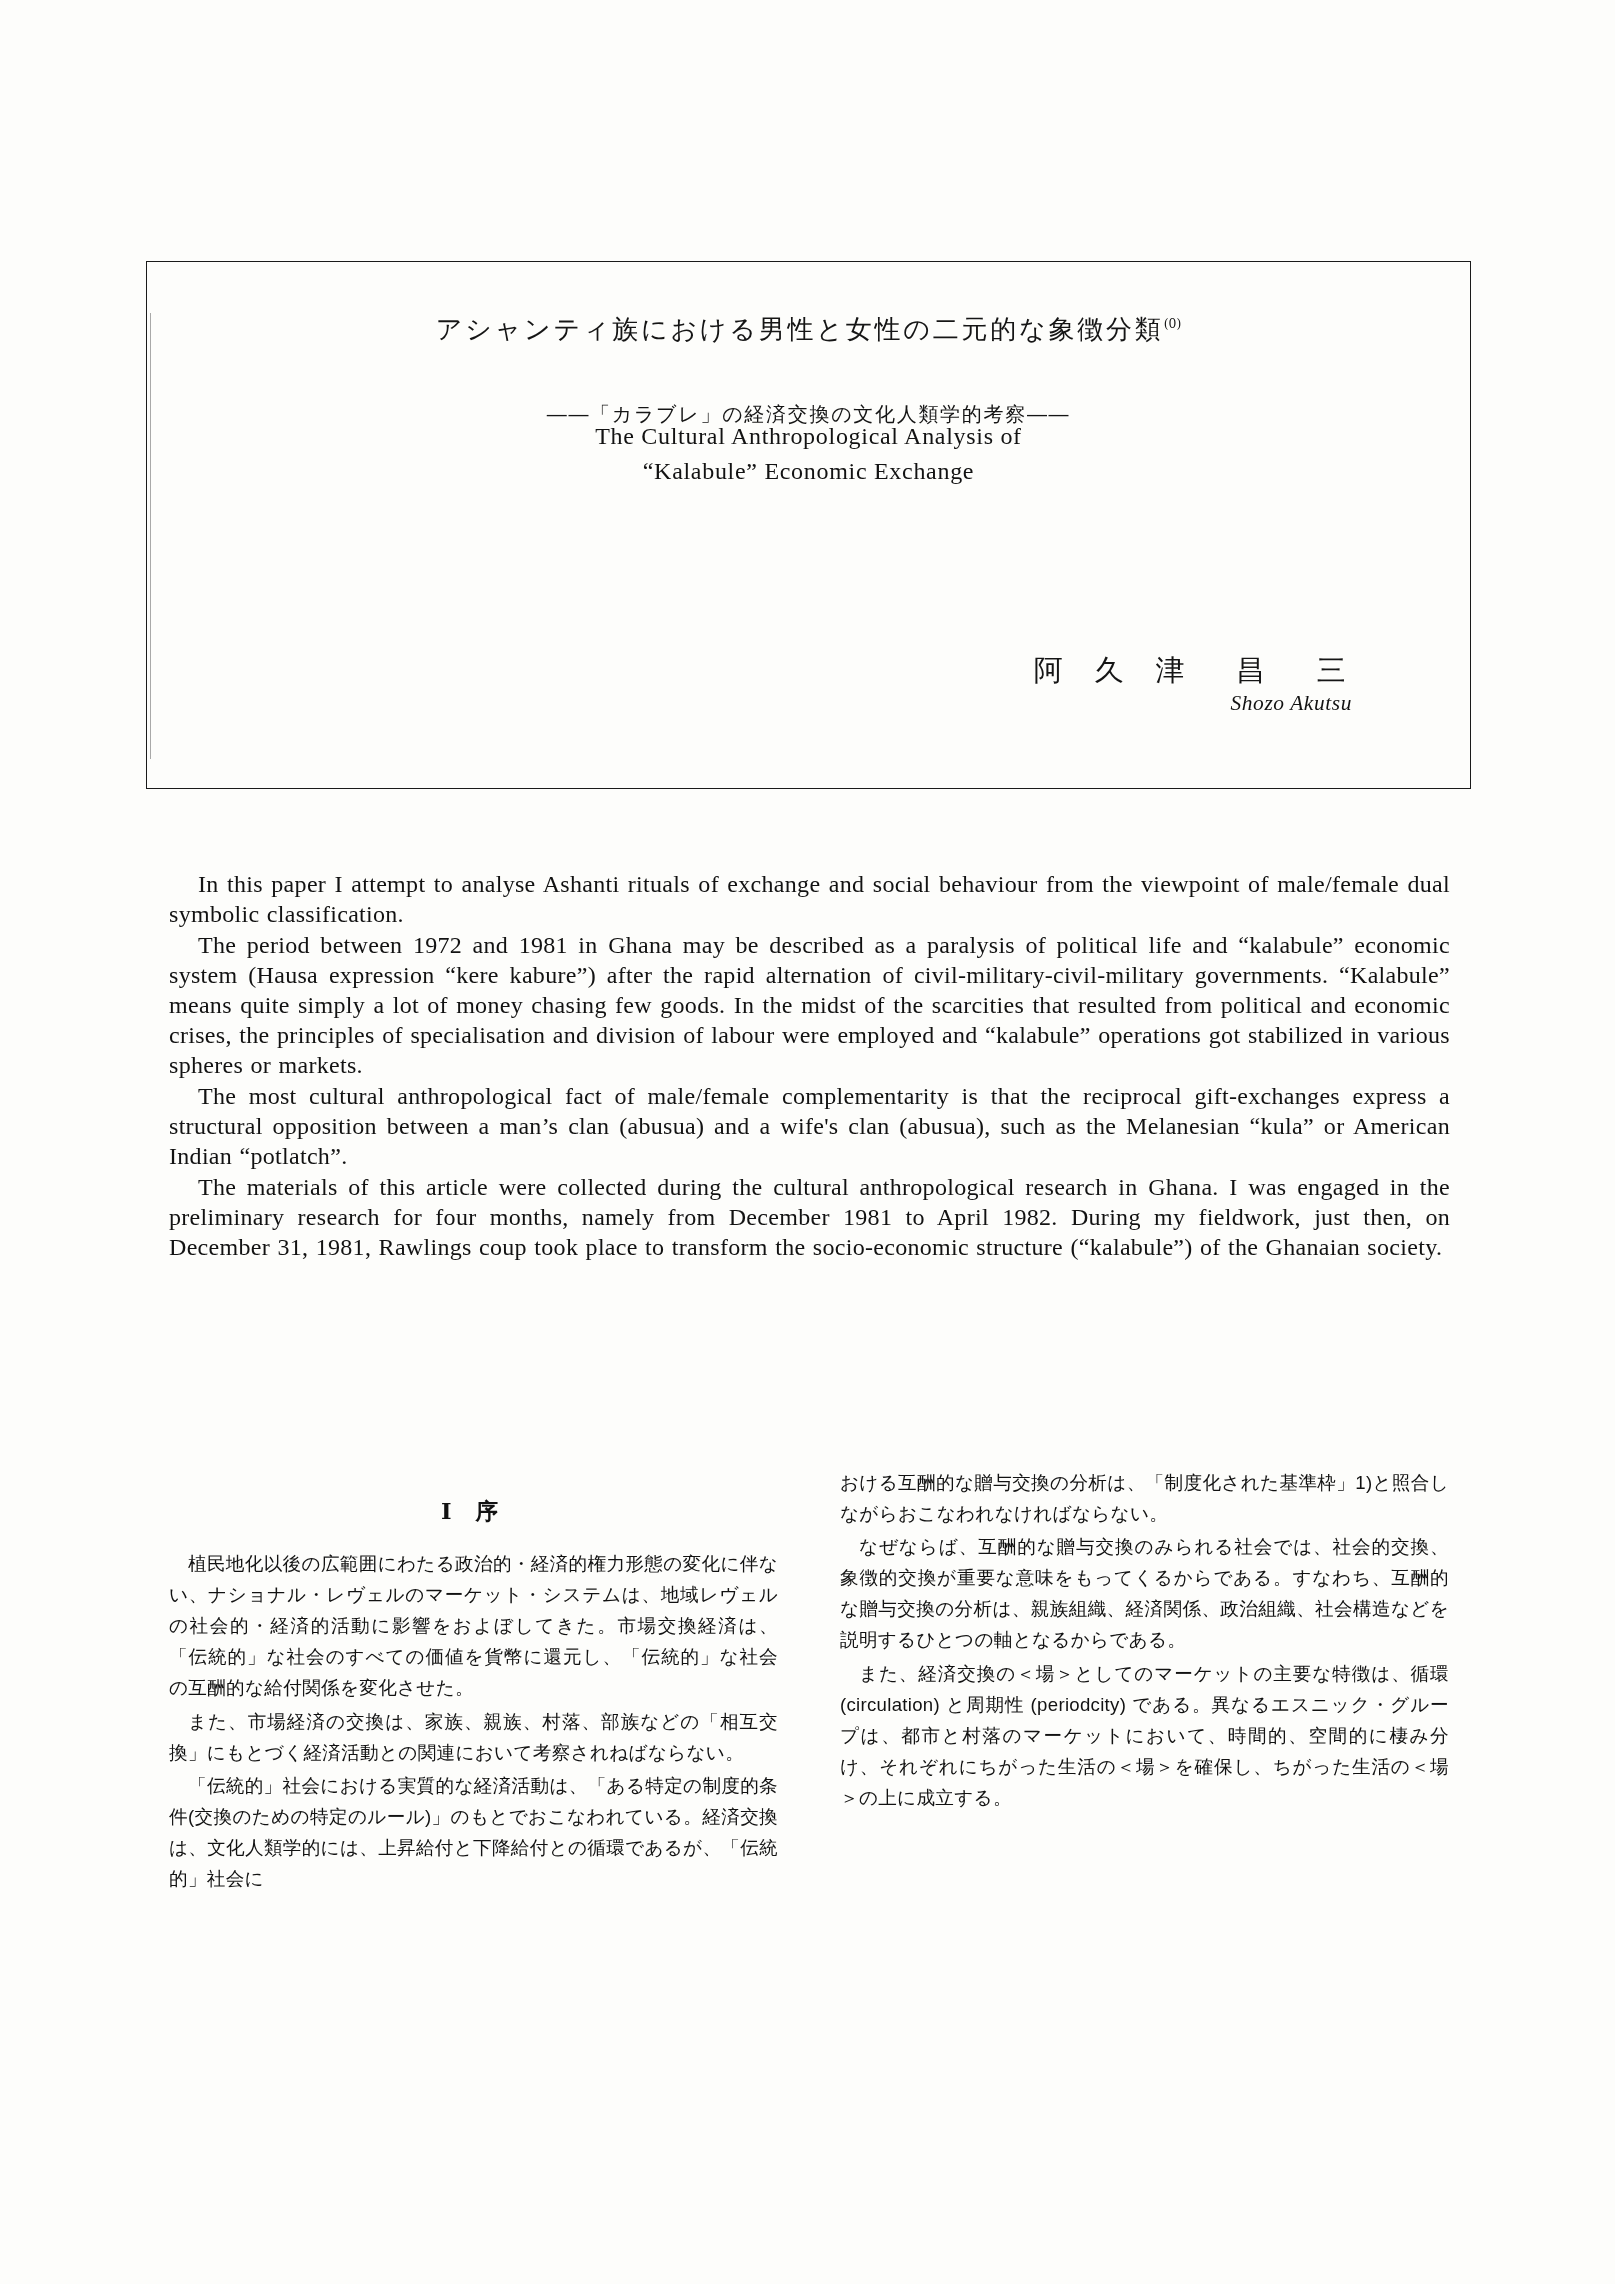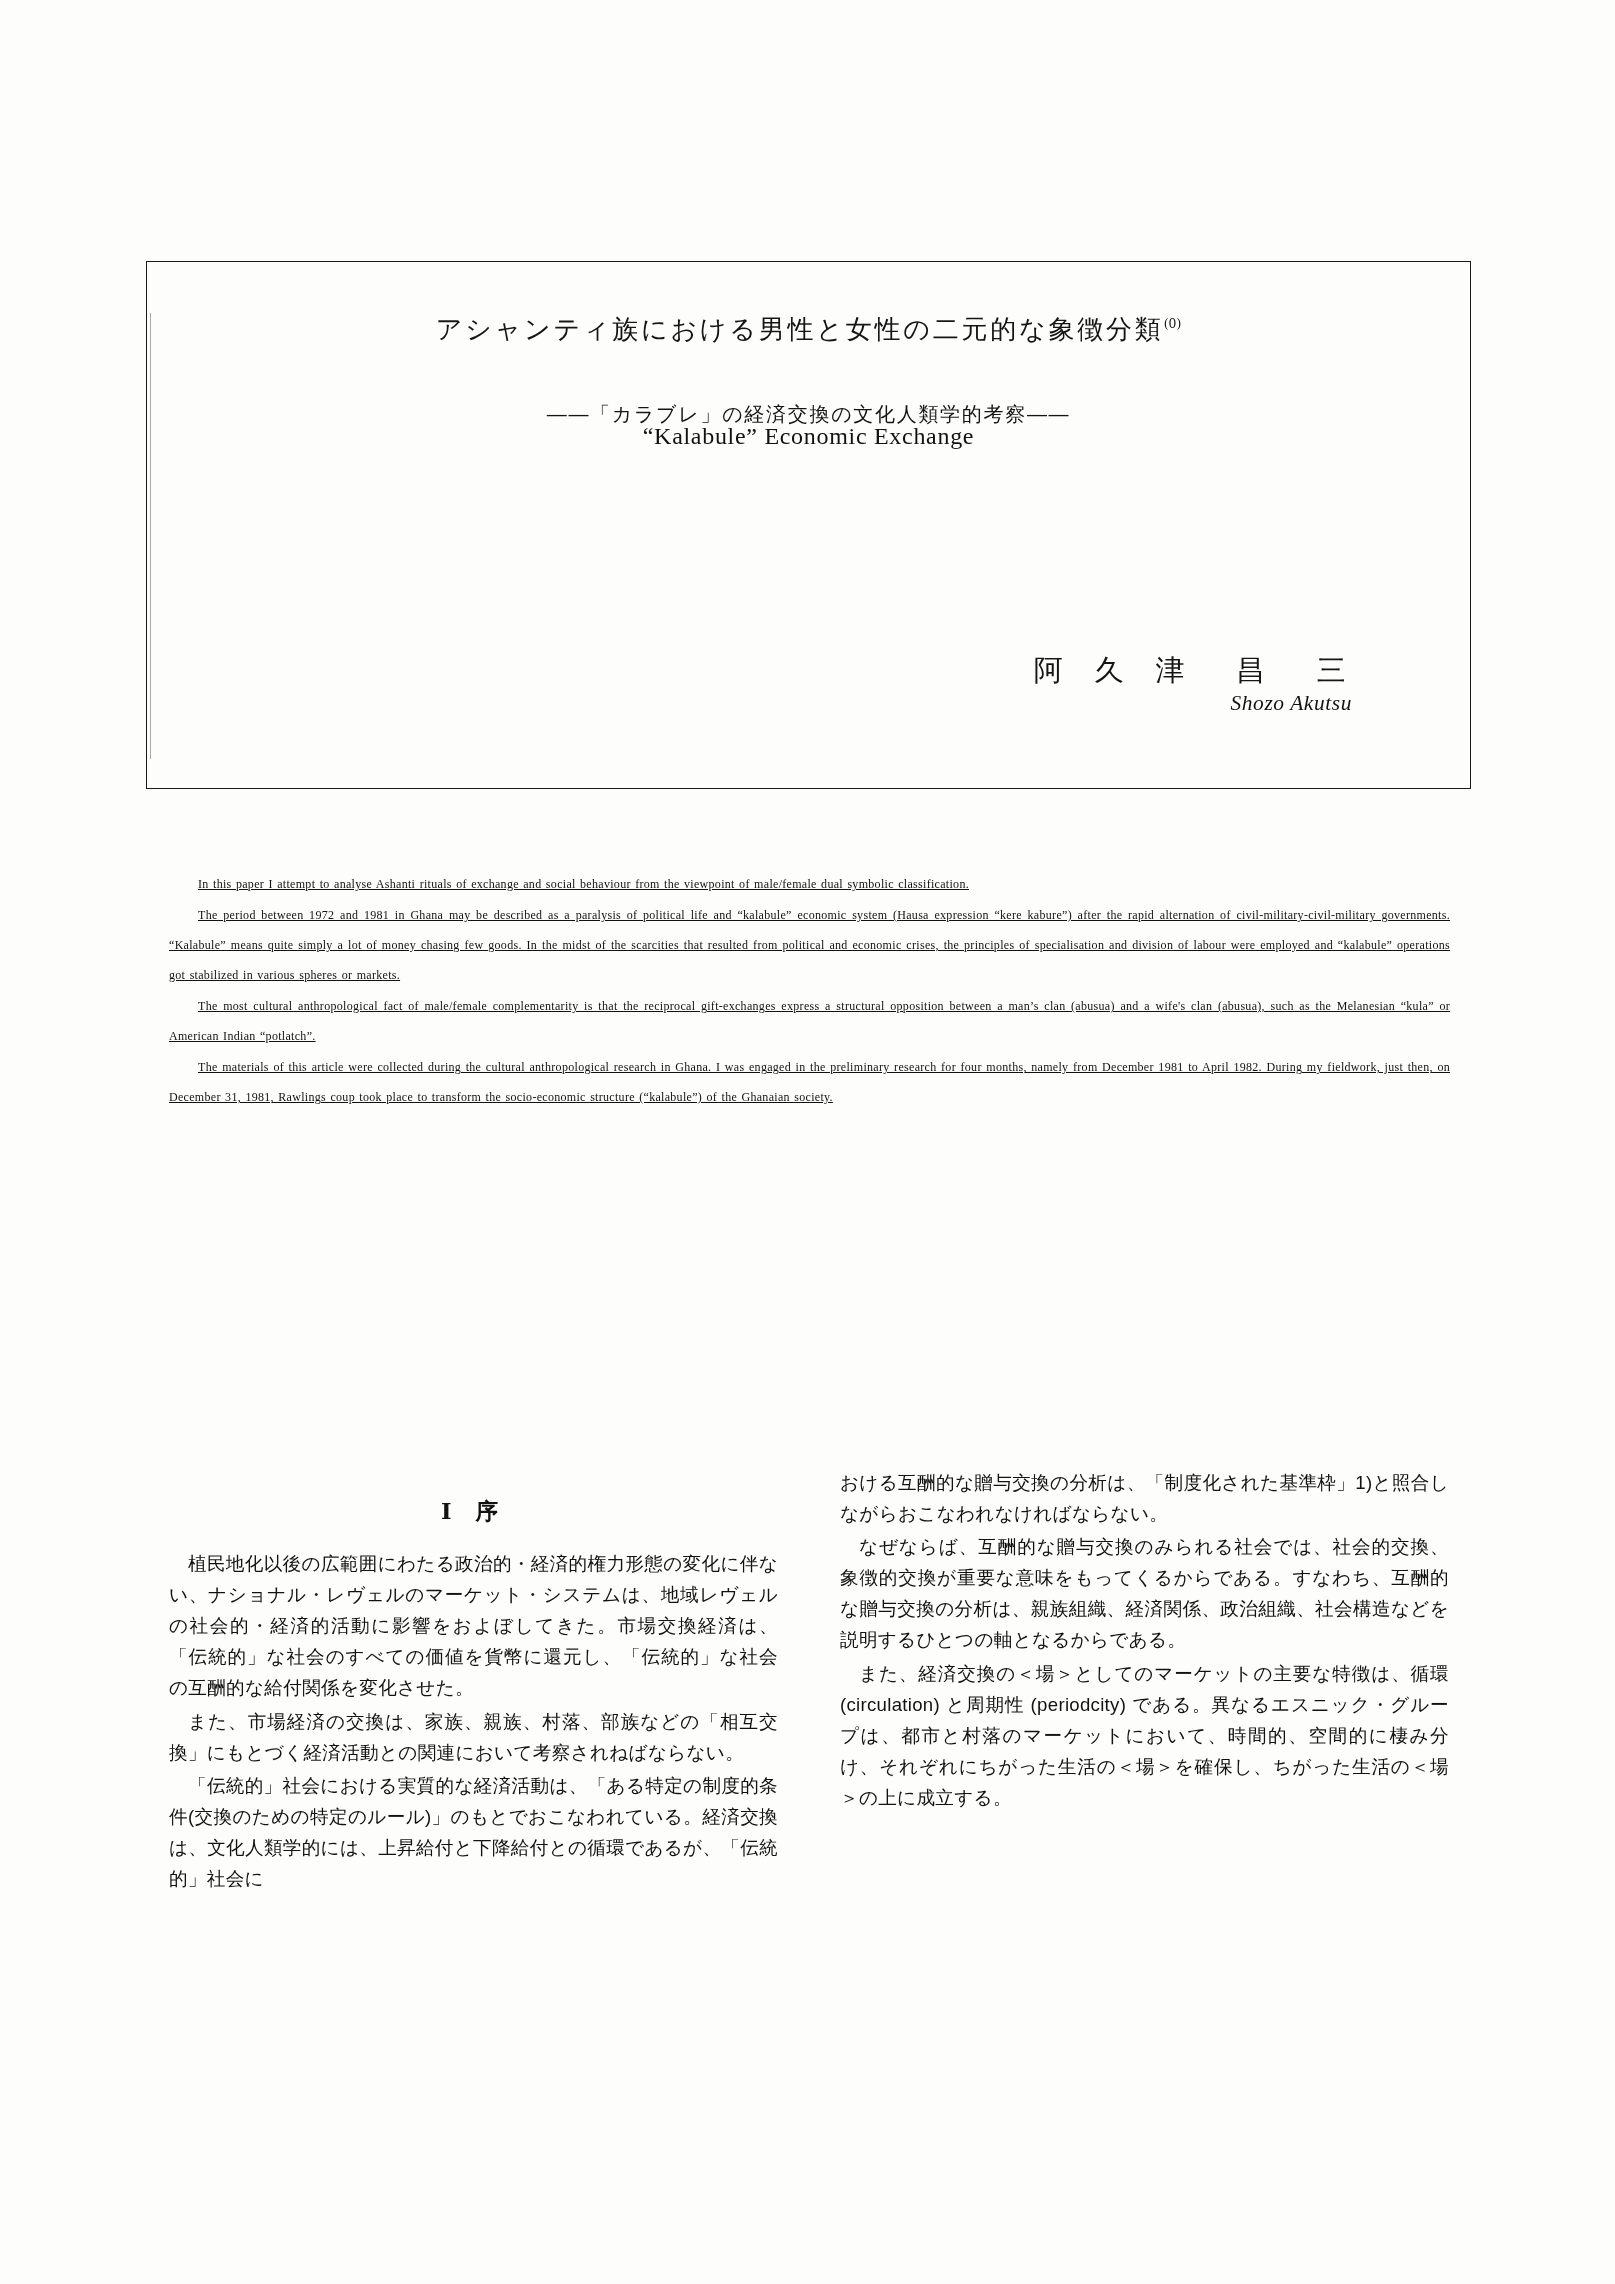--- a/index.html
+++ b/index.html
@@ -100,26 +100,25 @@
   
   .abstract {
     position: absolute;
     left: 169px;
     top: 869px;
     width: 1281px;
   }
   .abstract p {
     margin: 0 0 1.1px 0;
     text-indent: 29px;
-    font-size: 12px;
+    font-size: 24px;
     line-height: 30px;
     text-align: justify;
     letter-spacing: 0.3px;
     word-spacing: 1.1px;
-    text-decoration: underline;
   }
 
   
   .columns {
     position: absolute;
     left: 169px;
     top: 1467px;
     width: 1281px;
     height: 739px;
   }
@@ -154,20 +153,21 @@
 <body>
 
 <div class="page">
 
   <div class="title-frame">
     <div class="jp-title">
       <span>アシャンティ族における男性と女性の二元的な象徴分類</span><sup>(0)</sup>
     </div>
     <div class="jp-subtitle">――「カラブレ」の経済交換の文化人類学的考察――</div>
     <div class="en-title">
+      <div>The Cultural Anthropological Analysis of</div>
       <div>“Kalabule” Economic Exchange</div>
     </div>
     <div class="author-jp">阿 久 津　昌　三</div>
     <div class="author-en">Shozo Akutsu</div>
   </div>
 
   <div class="abstract">
     <p>In this paper I attempt to analyse Ashanti rituals of exchange and social behaviour from the viewpoint of male/female dual symbolic classification.</p>
     <p>The period between 1972 and 1981 in Ghana may be described as a paralysis of political life and “kalabule” economic system (Hausa expression “kere kabure”) after the rapid alternation of civil-military-civil-military governments. “Kalabule” means quite simply a lot of money chasing few goods. In the midst of the scarcities that resulted from political and economic crises, the principles of specialisation and division of labour were employed and “kalabule” operations got stabilized in various spheres or markets.</p>
     <p>The most cultural anthropological fact of male/female complementarity is that the reciprocal gift-exchanges express a structural opposition between a man’s clan (abusua) and a wife's clan (abusua), such as the Melanesian “kula” or American Indian “potlatch”.</p>

